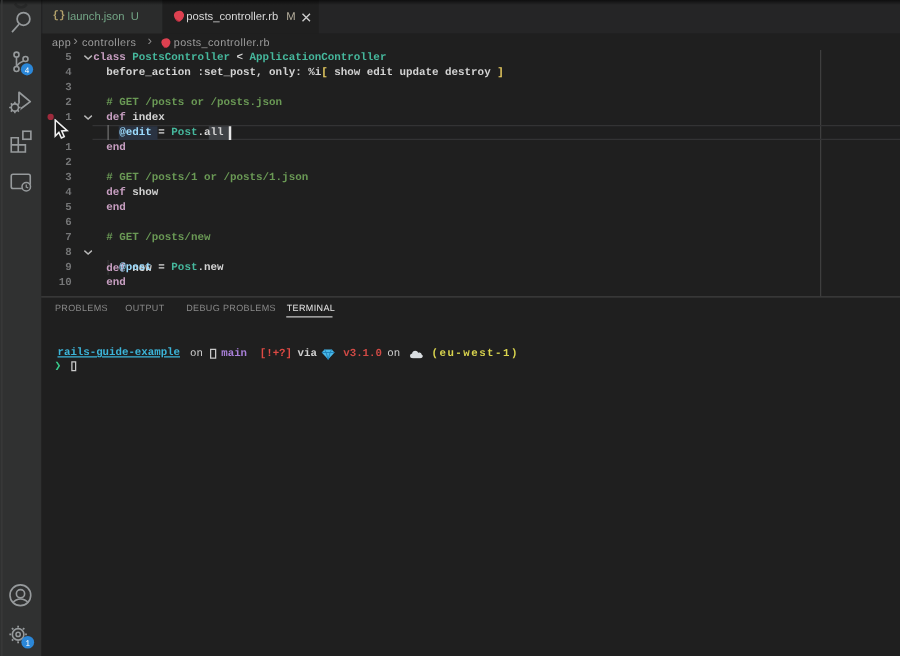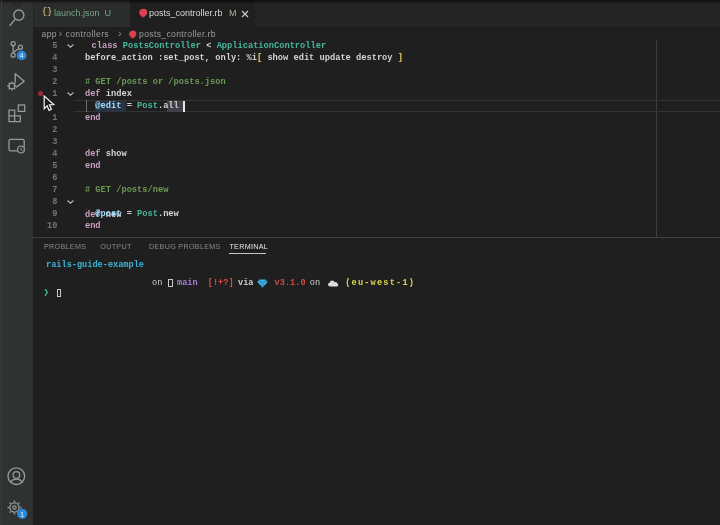--- a/index.html
+++ b/index.html
@@ -150,45 +150,46 @@
   <svg class="abs" style="left:66.5px;top:44px" width="7" height="4" viewBox="0 0 7 4">
     <path d="M0.5 0.5 L3.5 3.2 L6.5 0.5" fill="none" stroke="#b8b8b8" stroke-width="1.1"></path>
     </svg>
   <svg class="abs" style="left:66.5px;top:92px" width="7" height="4" viewBox="0 0 7 4">
     <path d="M0.5 0.5 L3.5 3.2 L6.5 0.5" fill="none" stroke="#b8b8b8" stroke-width="1.1"></path>
     </svg>
   <svg class="abs" style="left:66.5px;top:200px" width="7" height="4" viewBox="0 0 7 4">
     <path d="M0.5 0.5 L3.5 3.2 L6.5 0.5" fill="none" stroke="#b8b8b8" stroke-width="1.1"></path>
     </svg>
 
-  <div class="codeline" style="top:40px;margin-left:17px;"><span class="kw">class</span> <span class="ty">PostsController</span> &lt; <span class="ty">ApplicationController</span></div>
+  <div class="codeline" style="top:40px;"><span class="kw">class</span> <span class="ty">PostsController</span> &lt; <span class="ty">ApplicationController</span></div>
   <div class="codeline" style="top:76px;"><span class="cm">  # GET /posts or /posts.json</span></div>
   <div class="codeline" style="top:52px;">  before_action :set_post, only: %i<span class="yb">[</span> show edit update destroy <span class="yb">]</span></div>
   <div class="codeline" style="top:88px;">  <span class="kw">def</span> index</div>
   <div class="codeline" style="top:100px;">    <span class="vr">@edit</span> = <span class="ty">Post</span>.all</div>
   <div class="codeline" style="top:112px;">  <span class="kw">end</span></div>
+  <div class="codeline" style="top:136px;"><span class="cm">  # GET /posts/1 or /posts/1.json</span></div>
   <div class="codeline" style="top:148px;">  <span class="kw">def</span> show</div>
   <div class="codeline" style="top:160px;">  <span class="kw">end</span></div>
   <div class="codeline" style="top:184px;"><span class="cm">  # GET /posts/new</span></div>
   <div class="codeline" style="top:209px;">  <span class="kw">def</span> new</div>
   <div class="codeline" style="top:208px;">    <span class="vr">@post</span> = <span class="ty">Post</span>.new</div>
   <div class="codeline" style="top:220px;">  <span class="kw">end</span></div>
 
   <svg class="abs" style="left:43px;top:95px" width="14" height="18" viewBox="0 0 14 18">
     <path d="M1.2 1 L1.2 13.8 L4.1 10.9 L6.1 15.4 L8.4 14.3 L6.4 9.8 L10.7 9.5 Z" fill="#1b1b1b" stroke="#f0f0f0" stroke-width="1.25"></path>
   </svg>
 
   <div id="panelborder"></div>
   <div class="ptab" style="left:44px;">PROBLEMS</div>
   <div class="ptab" style="left:100.3px;text-align:right;">OUTPUT</div>
   <div class="ptab" style="left:149px;">DEBUG PROBLEMS</div>
   <div class="ptab" style="left:229.4px;color:#e7e7e7;">TERMINAL</div>
   <div class="abs" style="left:229.4px;top:253px;width:36.5px;height:1px;background:#c6c6c6;"></div>
 
-  <div class="term" style="left:46px;top:260px;color:#3cb5d9;">rails-guide-example</div>
+  <div class="term" style="left:46px;top:277px;color:#3cb5d9;text-decoration:underline;">rails-guide-example</div>
   <div class="term" style="left:152px;top:277.5px;color:#cfcfcf;font-weight:normal;">on</div>
   <div class="abs" style="left:168.2px;top:278.6px;width:4.6px;height:8.6px;border:1px solid #c9c9c9;"></div>
   <div class="term" style="left:177px;top:277.5px;color:#a87fd8;">main</div>
   <div class="term" style="left:207.8px;top:277.5px;color:#df4a44;">[!+?]</div>
   <div class="term" style="left:238px;top:277.5px;color:#cfcfcf;font-weight:bold;">via</div>
   <svg class="abs" style="left:256.5px;top:278.5px" width="11" height="9" viewBox="0 0 11 9">
     <path d="M2.6 0.5 L8.4 0.5 L10.6 3 L5.5 8.6 L0.4 3 Z" fill="#49b8e8"></path>
     <path d="M2.6 0.5 L3.9 3 L5.5 8.6 M8.4 0.5 L7.1 3 L5.5 8.6 M0.4 3 L10.6 3" stroke="#1d7fb8" stroke-width="0.7" fill="none"></path>
   </svg>
   <div class="term" style="left:274.6px;top:277.5px;color:#d04a45;">v3.1.0</div>

